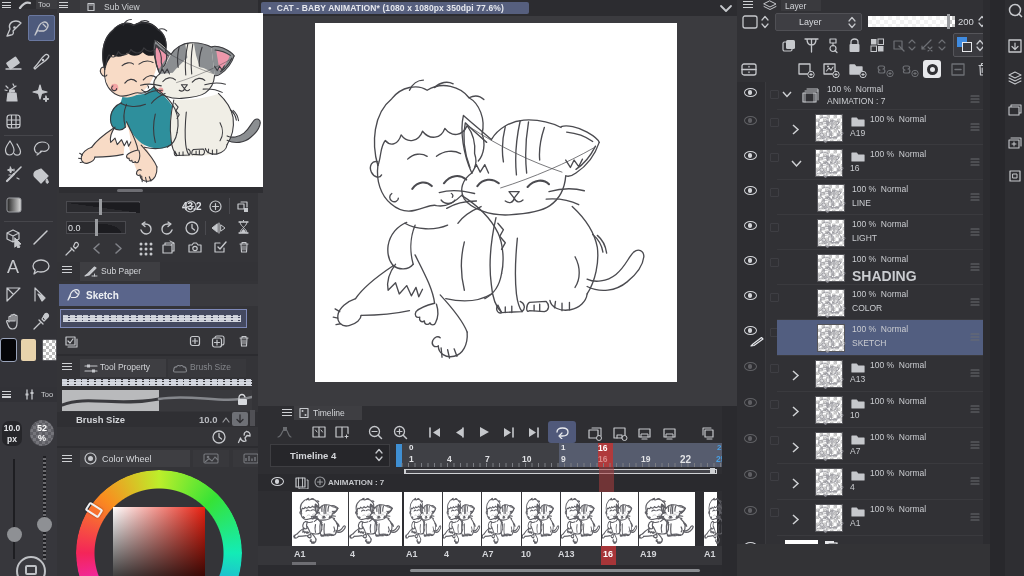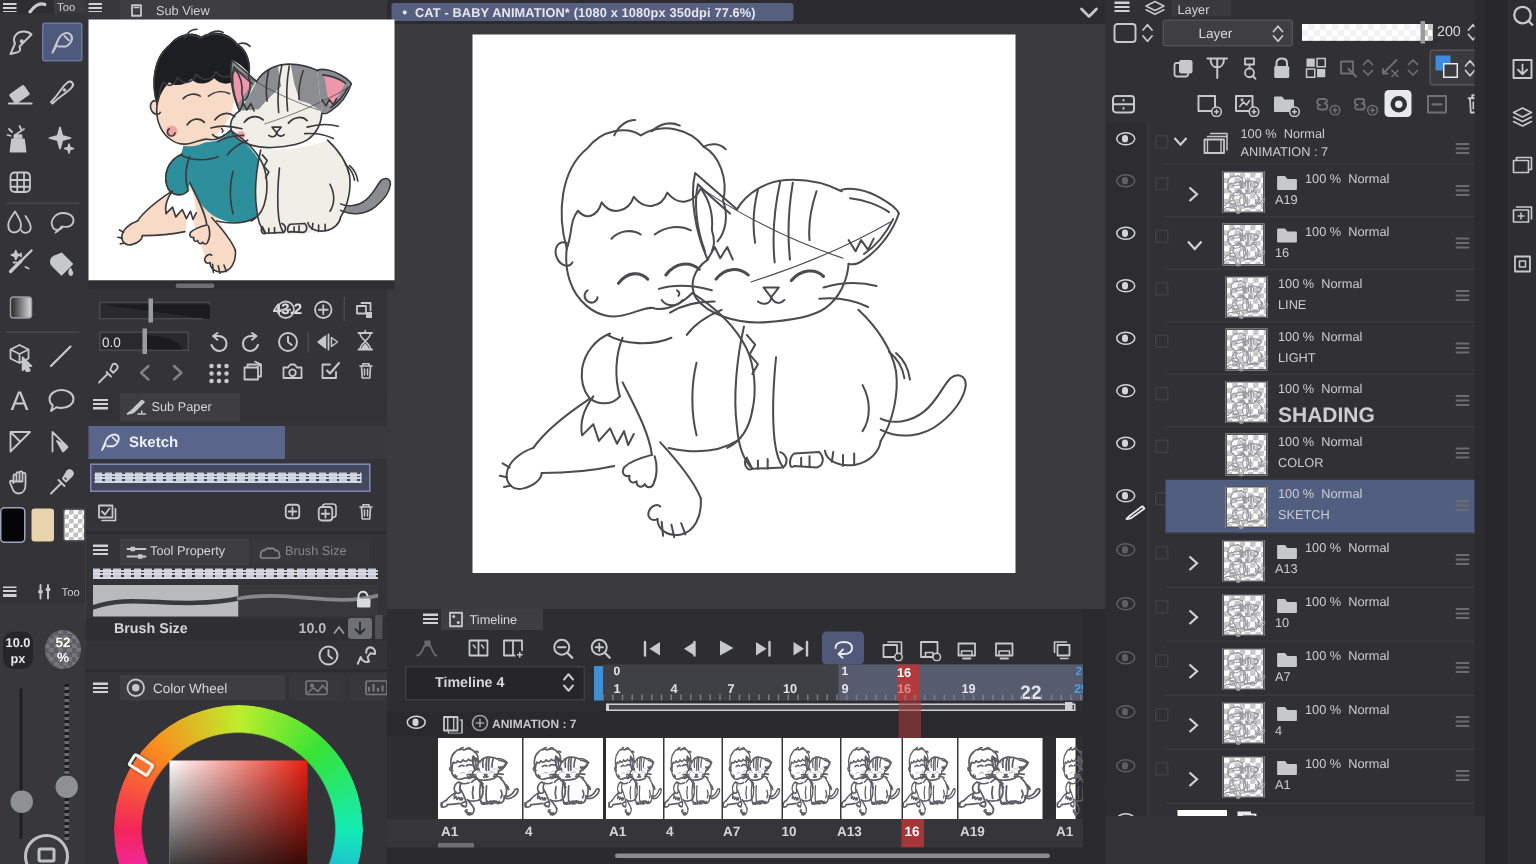--- a/index.html
+++ b/index.html
@@ -434,21 +434,21 @@
       <div class="abs" style="left:459px;top:37px;font-size:8px;color:#49a0e4;font-weight:bold;white-space:nowrap;">2</div>
       <div class="abs" style="left:340px;top:37px;width:15px;height:24px;background:#b03a3c"></div>
       <div class="abs" style="left:340px;top:37px;font-size:8.5px;color:#ffffff;font-weight:bold;white-space:nowrap;">16</div>
       <div class="abs" style="left:340px;top:48px;font-size:8.5px;color:#d98a8a;font-weight:bold;white-space:nowrap;">16</div>
       <div class="abs" style="left:151px;top:48px;font-size:8.5px;color:#e2e3e6;font-weight:bold;white-space:nowrap;">1</div>
       <div class="abs" style="left:189px;top:48px;font-size:8.5px;color:#e2e3e6;font-weight:bold;white-space:nowrap;">4</div>
       <div class="abs" style="left:227px;top:48px;font-size:8.5px;color:#e2e3e6;font-weight:bold;white-space:nowrap;">7</div>
       <div class="abs" style="left:264px;top:48px;font-size:8.5px;color:#e2e3e6;font-weight:bold;white-space:nowrap;">10</div>
       <div class="abs" style="left:303px;top:48px;font-size:8.5px;color:#e2e3e6;font-weight:bold;white-space:nowrap;">9</div>
       <div class="abs" style="left:383px;top:48px;font-size:8.5px;color:#e2e3e6;font-weight:bold;white-space:nowrap;">19</div>
-      <div class="abs" style="left:422px;top:48px;font-size:13px;color:#e2e3e6;font-weight:bold;white-space:nowrap;">22</div>
+      <div class="abs" style="left:422px;top:48px;font-size:10px;color:#e2e3e6;font-weight:bold;white-space:nowrap;">22</div>
       <div class="abs" style="left:458px;top:48px;font-size:8.5px;color:#49a0e4;font-weight:bold;white-space:nowrap;">25</div>
       <svg class="abs" style="left:0;top:37px" width="479" height="24" viewBox="0 0 479 24">
         <path d="M144.0 20 L144.0 24" stroke="#7a7c82" stroke-width="1"></path>
         <path d="M150.5 20 L150.5 24" stroke="#7a7c82" stroke-width="1"></path>
         <path d="M157.0 20 L157.0 24" stroke="#7a7c82" stroke-width="1"></path>
         <path d="M163.5 20 L163.5 24" stroke="#7a7c82" stroke-width="1"></path>
         <path d="M170.0 20 L170.0 24" stroke="#7a7c82" stroke-width="1"></path>
         <path d="M176.5 20 L176.5 24" stroke="#7a7c82" stroke-width="1"></path>
         <path d="M183.0 20 L183.0 24" stroke="#7a7c82" stroke-width="1"></path>
         <path d="M189.5 20 L189.5 24" stroke="#7a7c82" stroke-width="1"></path>

